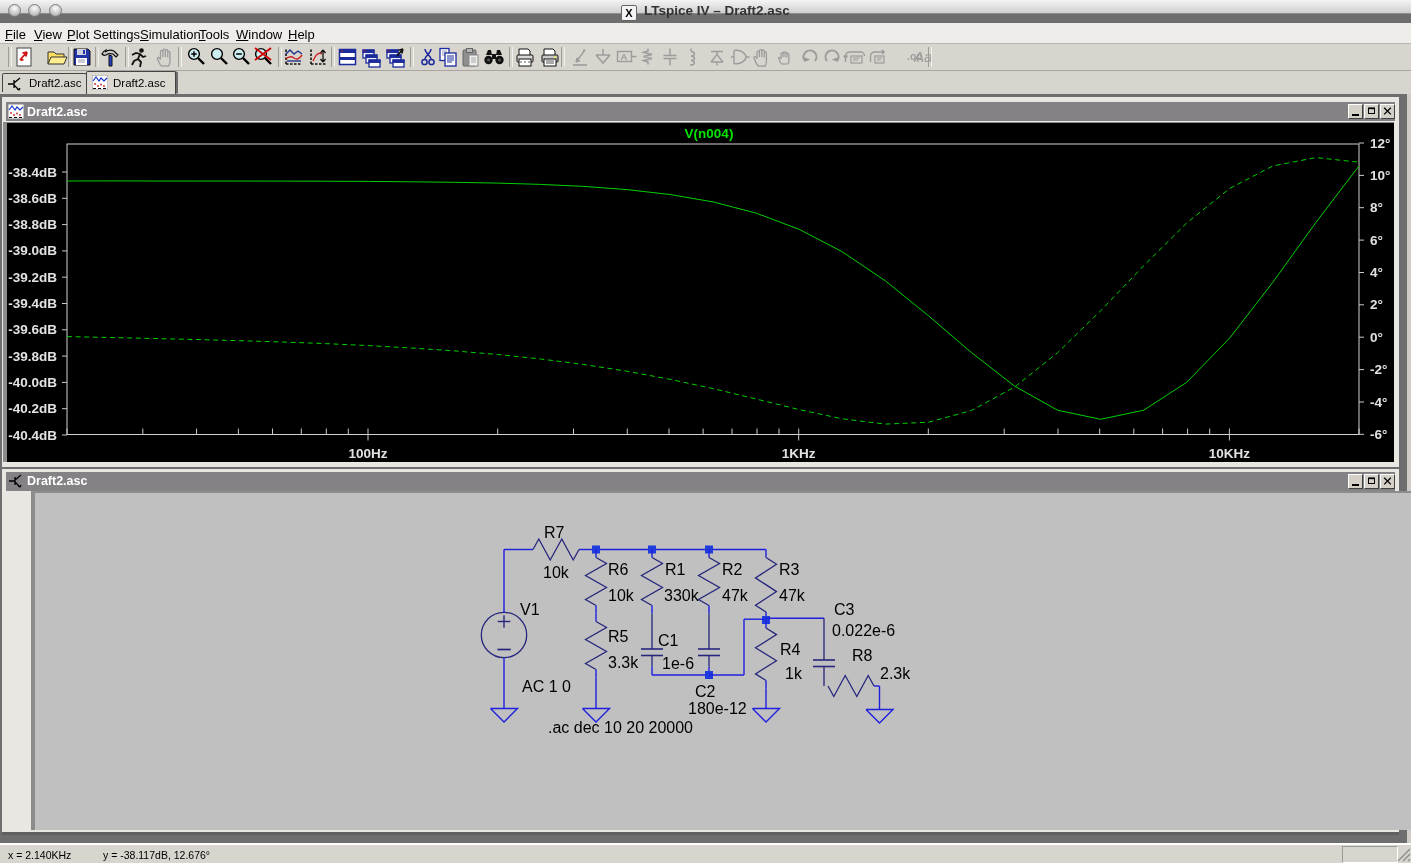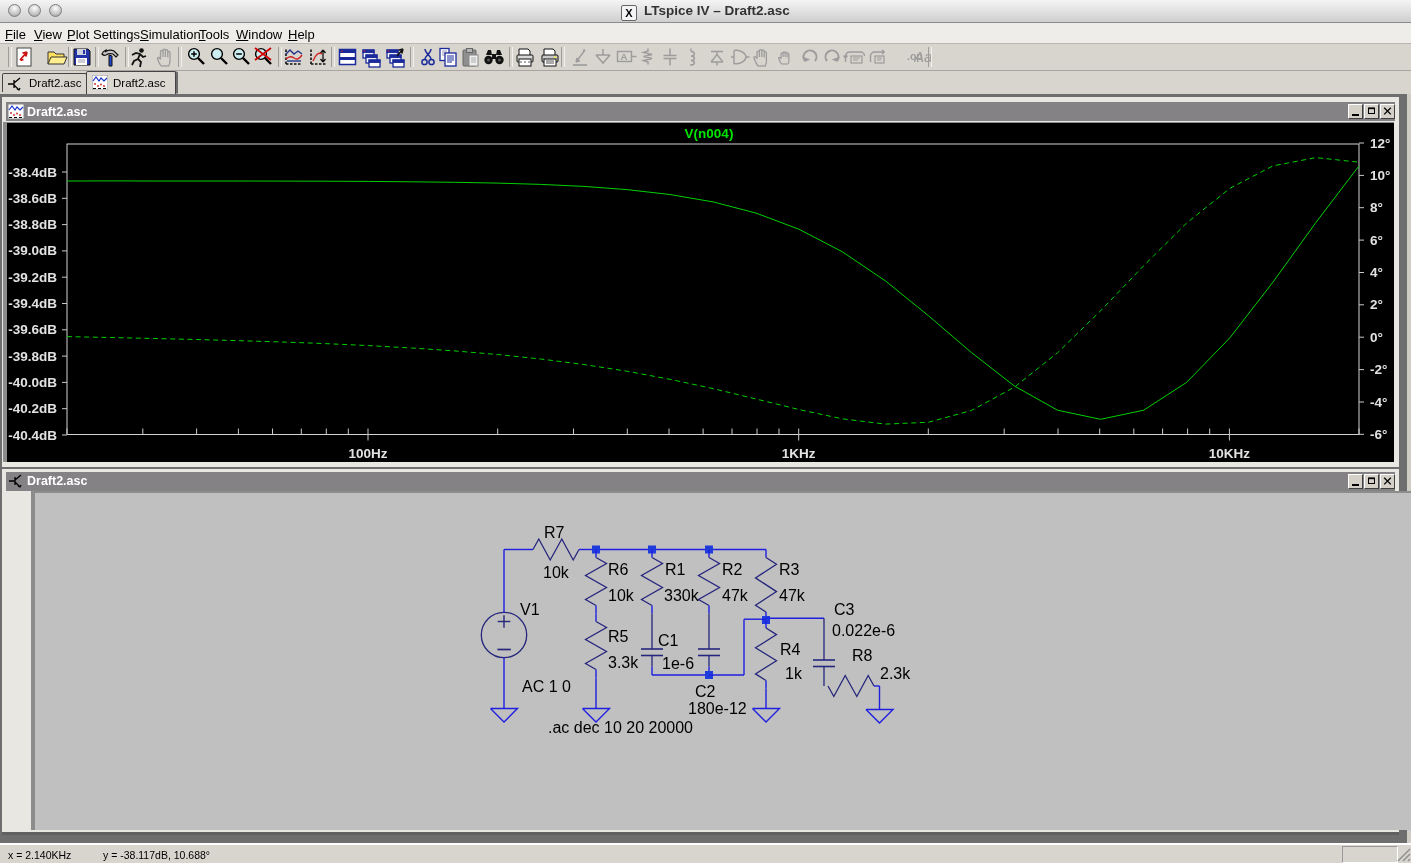--- a/index.html
+++ b/index.html
@@ -1,17 +1,17 @@
 <!DOCTYPE html>
 <html><head>
 <meta charset="utf-8">
 <style>
 html,body{margin:0;padding:0;}
 body{width:1411px;height:863px;overflow:hidden;font-family:"Liberation Sans",sans-serif;position:relative;background:#6e6e6e;}
-#titlebar{position:absolute;left:0;top:0;width:1411px;height:23px;background:linear-gradient(#f4f4f4,#cfcfcf);border-bottom:1px solid #8c8c8c;box-sizing:border-box;}
+#titlebar{position:absolute;left:0;top:0;width:1411px;height:14px;background:linear-gradient(#f4f4f4,#cfcfcf);border-bottom:1px solid #8c8c8c;box-sizing:border-box;}
 .tl{position:absolute;top:4px;width:13px;height:13px;border-radius:50%;background:radial-gradient(circle at 50% 30%,#fcfcfc,#c6c6c6 60%,#949494);border:1px solid #7e7e7e;box-sizing:border-box;}
 #apptitle{position:absolute;top:3px;left:621px;font-size:13.5px;font-weight:bold;color:#333;}
 .xicon{display:inline-block;width:14px;height:14px;background:#f4f4f6;border:1px solid #666;border-radius:2px;font-size:11px;font-weight:bold;text-align:center;line-height:14px;color:#000;margin-right:7px;vertical-align:-2px;}
 #menubar{position:absolute;left:0;top:23px;width:1411px;height:21px;background:#efedea;border-bottom:1px solid #bab7b2;box-sizing:border-box;font-size:13px;color:#000;}
 #menubar span{position:absolute;top:4px;}
 #menubar u{text-decoration:underline;}
 #toolbar{position:absolute;left:0;top:44px;width:1411px;height:27px;background:#d8d5ce;border-bottom:1px solid #a8a5a0;box-sizing:border-box;}
 .tbsep{position:absolute;top:3px;width:2px;height:20px;border-left:1px solid #a09d96;border-right:1px solid #f2f0ec;}
 #tabbar{position:absolute;left:0;top:71px;width:1411px;height:23px;background:#d8d5ce;}
 .tabicon{position:absolute;top:3px;}
@@ -471,18 +471,18 @@
 <text x="750.0" y="185.5" fill="#000" font-size="16">1k</text>
 <text x="817.0" y="167.5" fill="#000" font-size="16">R8</text>
 <text x="845.0" y="185.5" fill="#000" font-size="16">2.3k</text>
 <text x="513.0" y="239.5" fill="#000" font-size="16">.ac dec 10 20 20000</text>
 </svg>
     </div>
   </div>
 </div>
 <div id="statusbar">
   <span style="position:absolute;left:8px;top:4px;">x = 2.140KHz</span>
-    <span style="position:absolute;left:103px;top:4px;">y = -38.117dB, 10.688°</span>
+    <span style="position:absolute;left:103px;top:4px;">y = -38.117dB, 12.676°</span>
   <div style="position:absolute;left:1342px;top:1px;width:54px;height:15px;border-top:1px solid #999;border-left:1px solid #999;border-bottom:1px solid #fff;border-right:1px solid #fff;"></div>
   <svg style="position:absolute;right:0;top:2px;" width="15" height="15">
       <path d="M14 2 L2 14 M14 7 L7 14 M14 12 L12 14" stroke="#909090" stroke-width="1.5"></path>
     </svg>
 </div>
 
 </body></html>

